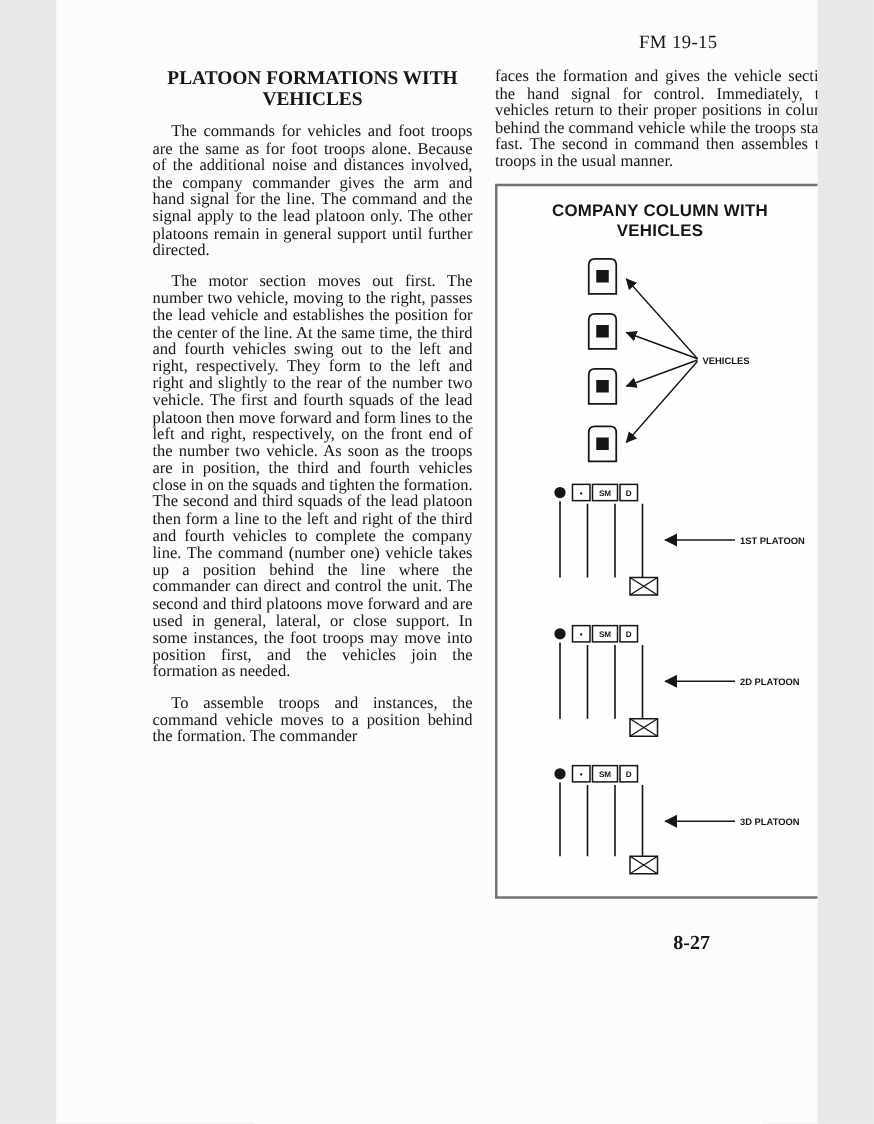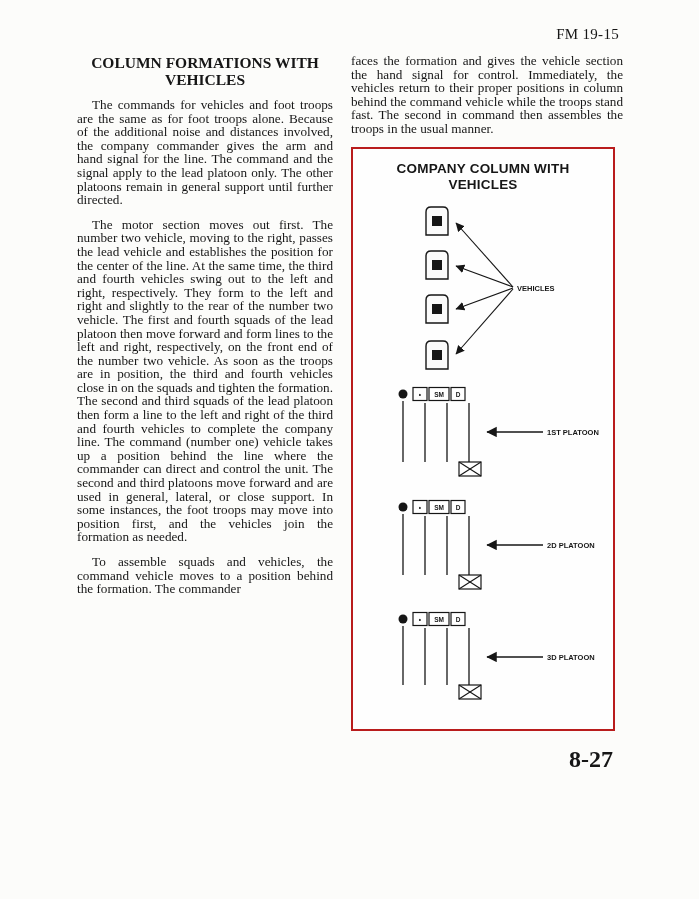--- a/index.html
+++ b/index.html
@@ -1,18 +1,18 @@
 <!DOCTYPE html>
 <html><head>
 <meta charset="utf-8">
 <style>
   html,body { margin:0; padding:0; background:#e8e8e8; }
   .page {
     position:relative;
-    width:699px; height:899px;
+    width:609px; height:899px;
     margin:0 auto;
     background:#fcfcfa;
     color:#161616;
     font-family:"Liberation Serif", serif;
     overflow:hidden;
   }
   .fm-header {
     position:absolute; top:26px; right:80px;
     font-size:15px; letter-spacing:0.3px;
   }
@@ -23,60 +23,60 @@
     line-height:17px; margin:0 0 10px 0;
   }
   p.body {
     font-size:13.2px; line-height:13.6px; text-align:justify;
     margin:0 0 11px 0; text-indent:15px;
   }
   p.body.noindent { text-indent:0; }
   .figure {
     margin-top:9px;
     width:260px;
-    border:2px solid #b91c1c;
+    border:2px solid #737373;
     background:#fefefe;
-    padding-bottom:20px;
+    padding-bottom:8px;
   }
   .fig-title {
     font-family:"Liberation Sans", sans-serif;
     font-weight:bold; font-size:13.5px; text-align:center;
     line-height:16px; padding-top:12px; letter-spacing:0.2px;
   }
   .diagram { display:block; margin:4px auto 0 auto; }
   .diagram text { font-family:"Liberation Sans", sans-serif; fill:#161616; }
   .vshape  { fill:#fbfbfb; stroke:#161616; stroke-width:1.4; }
   .vchip   { fill:#161616; }
   .vnum    { font-size:7px; font-weight:bold; fill:#ffffff; text-anchor:middle; }
   .sym-box { fill:#ffffff; stroke:#161616; stroke-width:1.2; }
   .sym-text{ font-size:6.5px; font-weight:bold; text-anchor:middle; }
   .filled  { fill:#161616; }
   .dline   { stroke:#161616; stroke-width:1.3; }
   .thin    { stroke:#161616; stroke-width:1.1; }
   .dlabel  { font-size:7.5px; font-weight:bold; }
   .page-number {
     position:absolute; right:86px; top:746px;
-    font-size:24px; font-weight:bold;
+    font-size:16px; font-weight:bold;
   }
 </style>
 </head>
 <body>
 
 <div class="page">
 
   <div class="fm-header">FM 19-15</div>
 
   <div class="col-left">
     <h1 class="heading">
-      <span>COLUMN FORMATIONS WITH</span><br>
+      <span>PLATOON FORMATIONS WITH</span><br>
       <span>VEHICLES</span>
     </h1>
     <p class="body">The commands for vehicles and foot troops are the same as for foot troops alone. Because of the additional noise and distances involved, the company commander gives the arm and hand signal for the line. The command and the signal apply to the lead platoon only. The other platoons remain in general support until further directed.</p>
     <p class="body">The motor section moves out first. The number two vehicle, moving to the right, passes the lead vehicle and establishes the position for the center of the line. At the same time, the third and fourth vehicles swing out to the left and right, respectively. They form to the left and right and slightly to the rear of the number two vehicle. The first and fourth squads of the lead platoon then move forward and form lines to the left and right, respectively, on the front end of the number two vehicle. As soon as the troops are in position, the third and fourth vehicles close in on the squads and tighten the formation. The second and third squads of the lead platoon then form a line to the left and right of the third and fourth vehicles to complete the company line. The command (number one) vehicle takes up a position behind the line where the commander can direct and control the unit. The second and third platoons move forward and are used in general, lateral, or close support. In some instances, the foot troops may move into position first, and the vehicles join the formation as needed.</p>
-    <p class="body">To assemble squads and vehicles, the command vehicle moves to a position behind the formation. The commander</p>
+    <p class="body">To assemble troops and instances, the command vehicle moves to a position behind the formation. The commander</p>
   </div>
 
   <div class="col-right">
     <p class="body noindent">faces the formation and gives the vehicle section the hand signal for control. Immediately, the vehicles return to their proper positions in column behind the command vehicle while the troops stand fast. The second in command then assembles the troops in the usual manner.</p>
 
     <div class="figure">
       <div class="fig-title">
         <span>COMPANY COLUMN WITH</span><br>
         <span>VEHICLES</span>
       </div>

